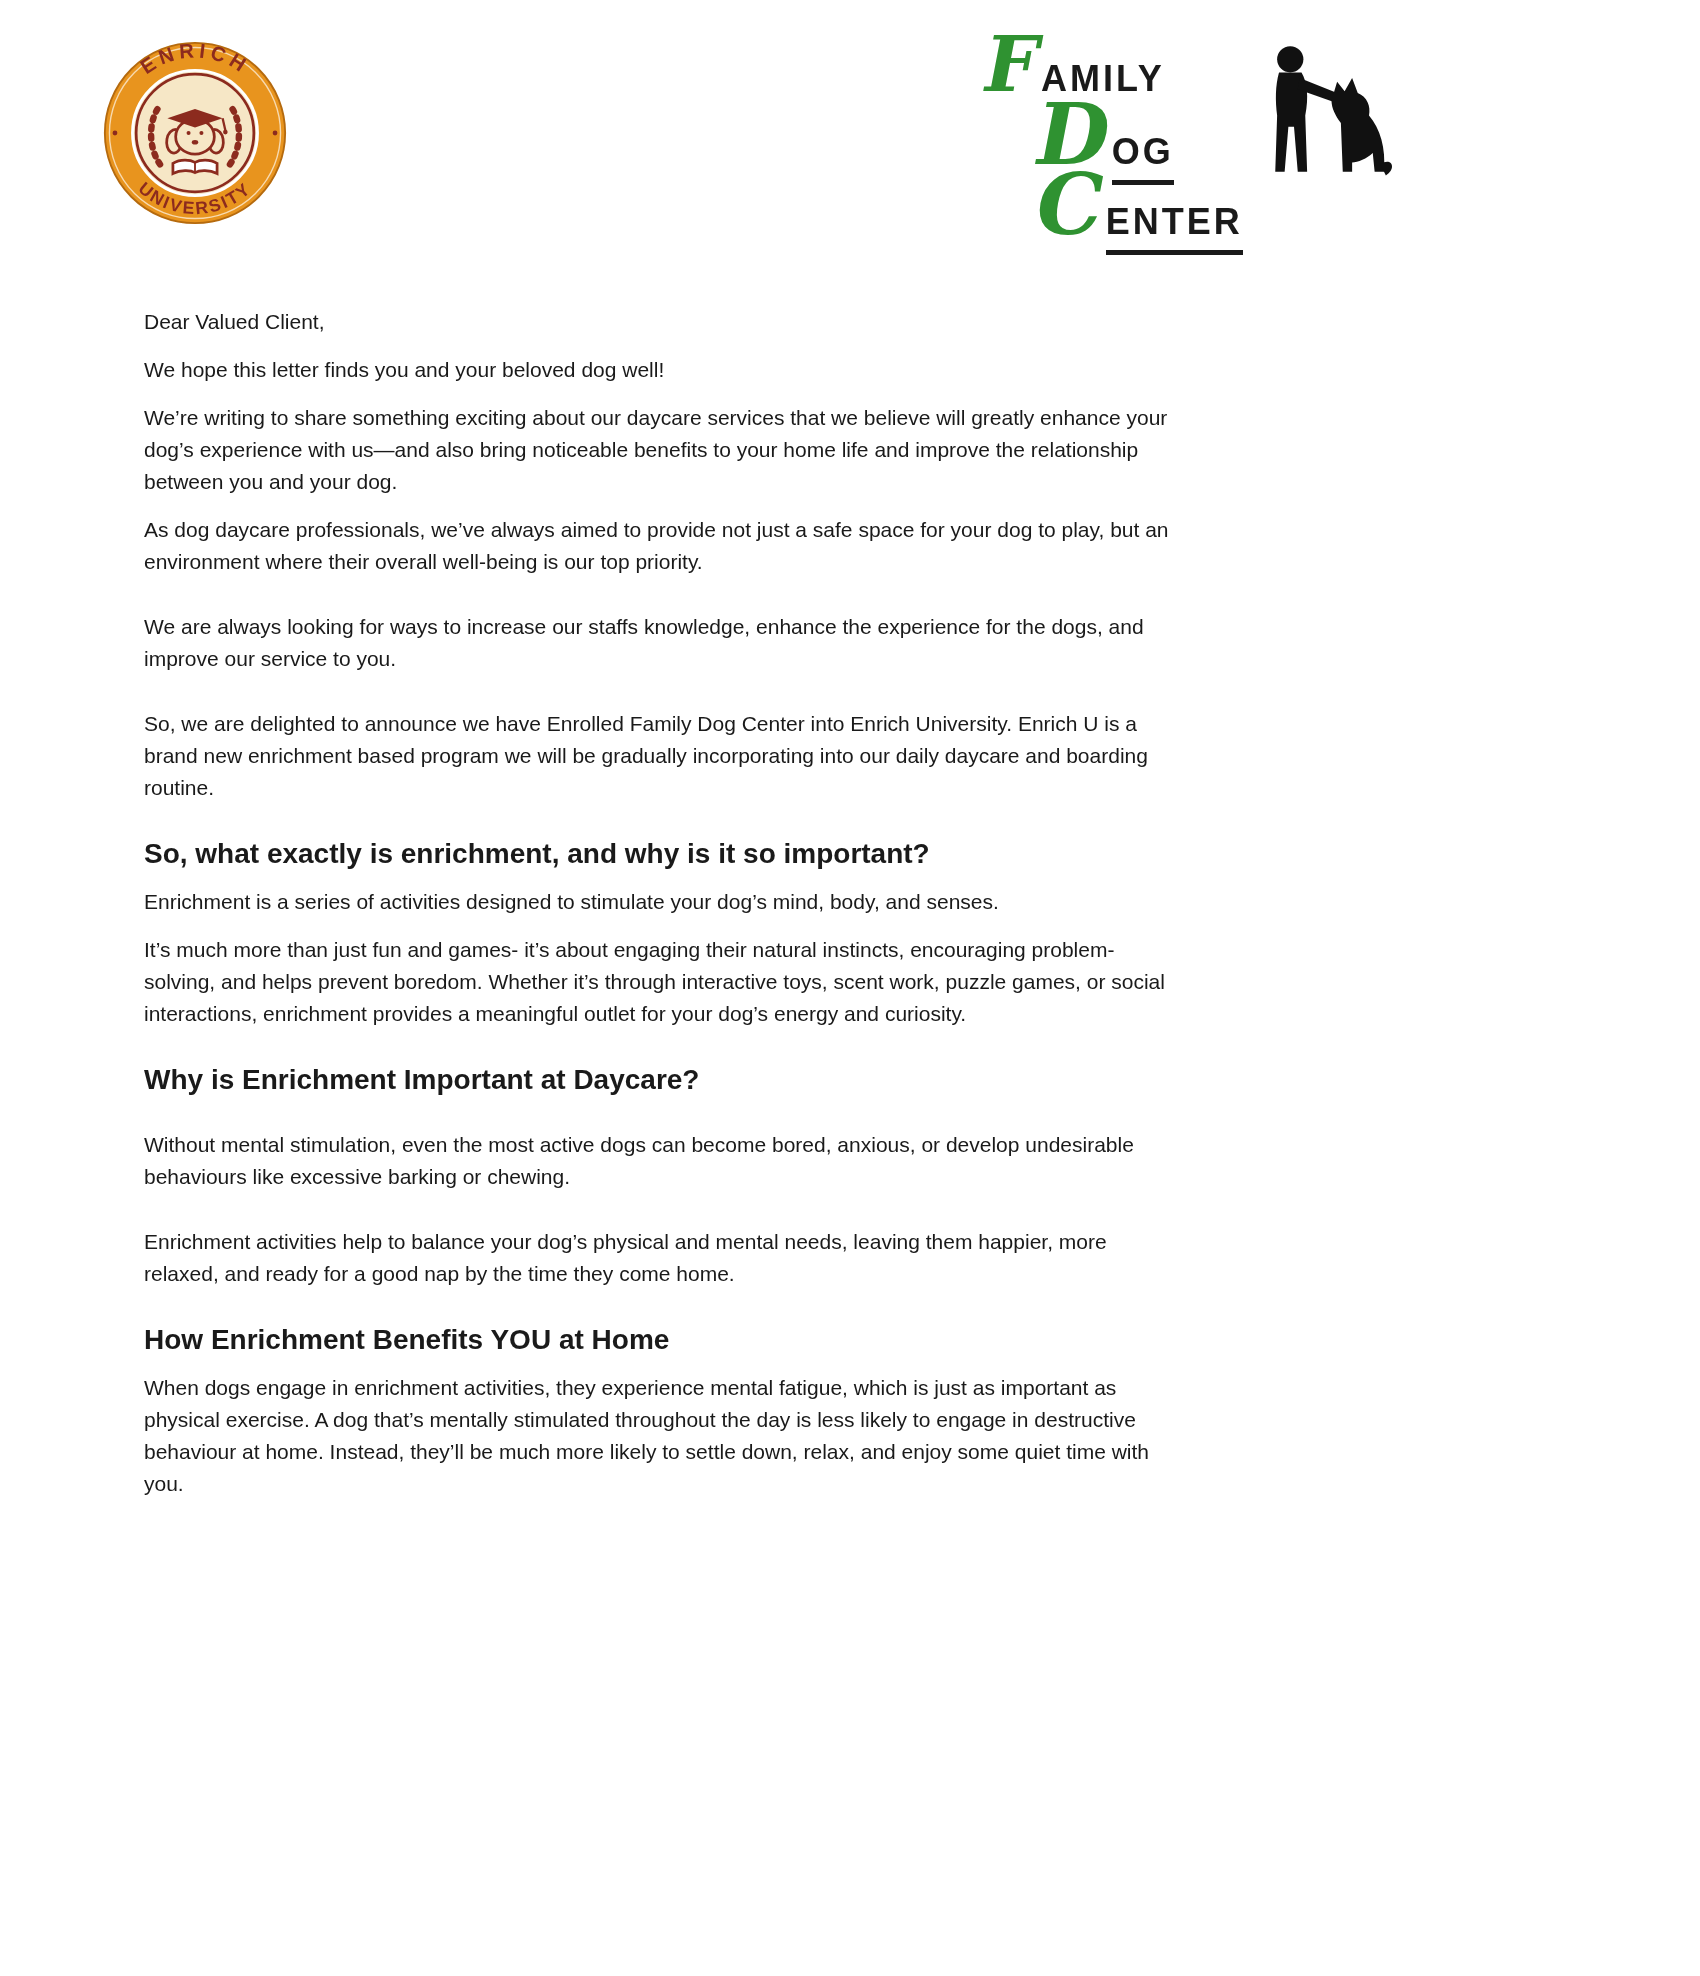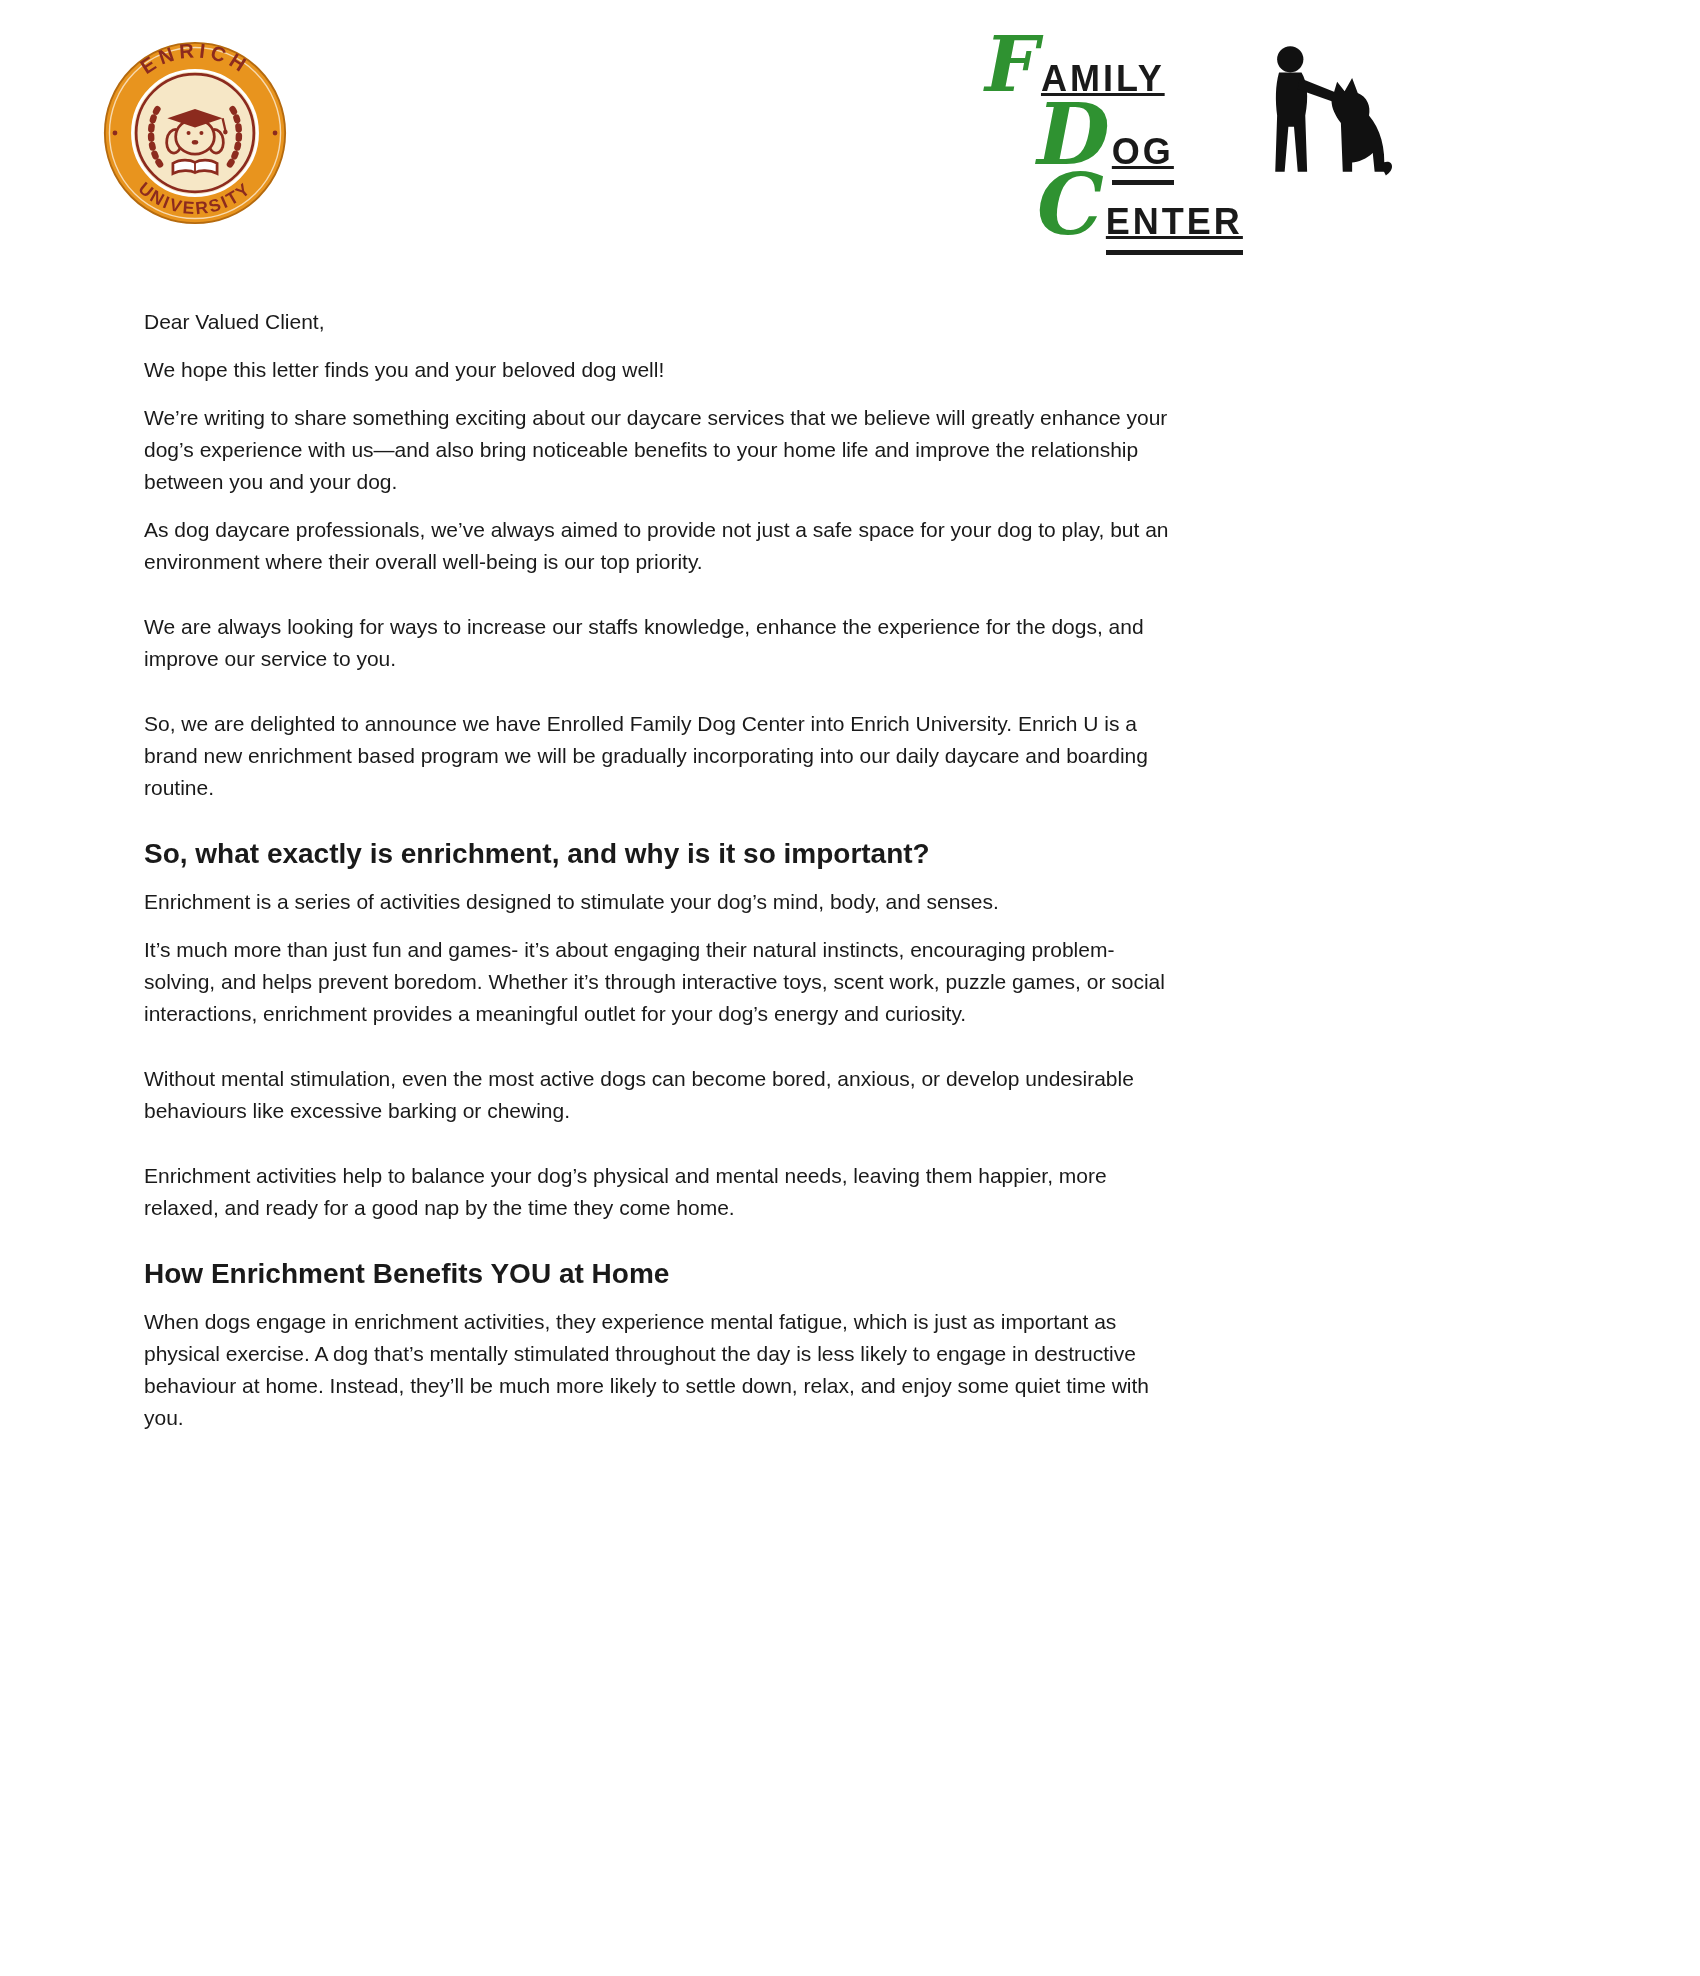--- a/index.html
+++ b/index.html
@@ -30,21 +30,20 @@
     letter-spacing: 0;
   }
   .fdc-line.first .fdc-initial { font-size: 76px; }
   .fdc-rest {
     font-family: "Liberation Sans", sans-serif;
     font-weight: bold;
     color: #1a1a1a;
     font-size: 36px;
     letter-spacing: 3px;
     margin-left: 2px;
-    text-decoration: underline;
   }
   .fdc-rest.underlined { border-bottom: 5px solid #1a1a1a; padding-bottom: 8px; }
   .fdc-sil { margin-left: 6px; margin-top: 8px; }
 
   
   .content {
     position: absolute;
     left: 144px;
     top: 306px;
     width: 1038px;
@@ -125,19 +124,20 @@
   <main class="content">
     <p>Dear Valued Client,</p>
     <p>We hope this letter finds you and your beloved dog well!</p>
     <p>We’re writing to share something exciting about our daycare services that we believe will greatly enhance your dog’s experience with us—and also bring noticeable benefits to your home life and improve the relationship between you and your dog.</p>
     <p>As dog daycare professionals, we’ve always aimed to provide not just a safe space for your dog to play, but an environment where their overall well-being is our top priority.</p>
     <p class="gap">We are always looking for ways to increase our staffs knowledge, enhance the experience for the dogs, and improve our service to you.</p>
     <p class="gap">So, we are delighted to announce we have Enrolled Family Dog Center into Enrich University. Enrich U is a brand new enrichment based program we will be gradually incorporating into our daily daycare and boarding routine.</p>
     <p class="heading">So, what exactly is enrichment, and why is it so important?</p>
     <p>Enrichment is a series of activities designed to stimulate your dog’s mind, body, and senses.</p>
     <p>It’s much more than just fun and games- it’s about engaging their natural instincts, encouraging problem-solving, and helps prevent boredom. Whether it’s through interactive toys, scent work, puzzle games, or social interactions, enrichment provides a meaningful outlet for your dog’s energy and curiosity.</p>
+    <p class="heading">Why is Enrichment Important at Daycare?</p>
     <p class="gap">Without mental stimulation, even the most active dogs can become bored, anxious, or develop undesirable behaviours like excessive barking or chewing.</p>
     <p class="gap">Enrichment activities help to balance your dog’s physical and mental needs, leaving them happier, more relaxed, and ready for a good nap by the time they come home.</p>
     <p class="heading">How Enrichment Benefits YOU at Home</p>
     <p>When dogs engage in enrichment activities, they experience mental fatigue, which is just as important as physical exercise. A dog that’s mentally stimulated throughout the day is less likely to engage in destructive behaviour at home. Instead, they’ll be much more likely to settle down, relax, and enjoy some quiet time with you.</p>
   </main>
 
 </div>
 
 </body></html>

